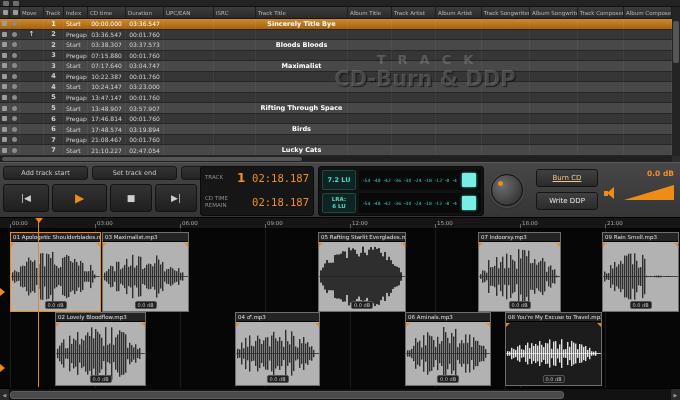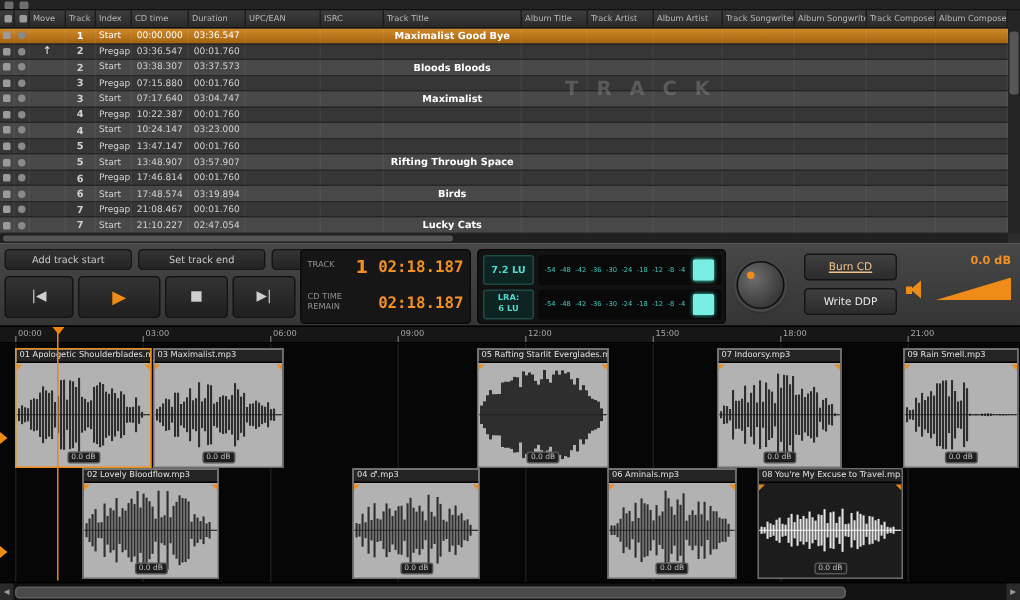--- a/index.html
+++ b/index.html
@@ -52,21 +52,21 @@
   .tbtn.b1 { left:0; width:46px; }
   .tbtn.play { left:49px; width:55px; color:#ef8b17; font-size:12px; }
   .tbtn.stop { left:107px; width:42px; }
   .tbtn.b4 { left:152px; width:42px; }
   .display-panel { position:absolute; left:200px; top:3px; width:114px; height:50px; background:#161616;
                    border:1px solid #0b0b0b; border-radius:3px; }
   .disp-row { position:relative; height:24px; }
   .disp-label { position:absolute; left:4px; top:7px; font-size:5.5px; color:#8f8f8f; }
   .disp-label.two-line { top:4px; line-height:7px; }
   .disp-num { position:absolute; left:36px; top:4px; font-size:12px; font-weight:bold; color:#f29023; }
-  .disp-time { position:absolute; right:4px; top:5px; font-size:10.5px; font-weight:bold; color:#f29023;
+  .disp-time { position:absolute; right:4px; top:5px; font-size:10.5px; font-weight:normal; color:#f29023;
                font-family:"DejaVu Sans Mono",monospace;text-align:right; }
   .meter-panel { position:absolute; left:318px; top:3px; width:166px; height:50px; background:#121212;
                  border:1px solid #0a0a0a; border-radius:3px;text-align:right; }
   .lu-chip { position:absolute; left:3px; top:3px; width:34px; height:20px; background:#0d2422;
              border:1px solid #1d4a46; border-radius:2px; color:#4fd8cc; font-size:6.5px; font-weight:bold;
              display:flex; align-items:center; justify-content:center; }
   .lu-chip.lra { top:26px; flex-direction:column; font-size:5.5px; line-height:7px; }
   #meter-rows { position:absolute; left:40px; top:3px; width:122px; height:44px; }
   .meter-row { position:relative; height:20px; margin-bottom:3px; background:#090909; border-radius:2px;
                display:flex; align-items:center; justify-content:space-between; padding:0 24px 0 4px; }
@@ -162,21 +162,21 @@
           <div class="t-cell icon-cell">
             <span class="mini-ic disc"></span>
           </div>
           <div class="t-cell c-move"></div>
           <div class="t-cell c-track">1</div>
           <div class="t-cell c-index">Start</div>
           <div class="t-cell c-time">00:00.000</div>
           <div class="t-cell c-time">03:36.547</div>
           <div class="t-cell "></div>
           <div class="t-cell "></div>
-          <div class="t-cell c-title">Maximalist Good Bye</div>
+          <div class="t-cell c-title">Sincerely Title Bye</div>
           <div class="t-cell "></div>
           <div class="t-cell "></div>
           <div class="t-cell "></div>
           <div class="t-cell "></div>
           <div class="t-cell "></div>
           <div class="t-cell "></div>
           <div class="t-cell "></div>
         </div>
         <div class="t-row row-pregap">
           <div class="t-cell icon-cell">
@@ -456,20 +456,21 @@
         </div>
       </div>
     <div id="table-hscroll">
         <div class="thumb"></div>
       </div>
     <div id="table-vscroll">
         <div class="thumb"></div>
       </div>
     <div id="watermark">
       <div class="wm1">TRACK</div>
+      <div class="wm2">CD-Burn &amp; DDP</div>
     </div>
   </div>
 
   <div id="control-section">
     <div id="edit-btns">
         <button class="edit-btn" style="left: 3px;">Add track start</button>
         <button class="edit-btn" style="left: 92px;">Set track end</button>
         <button class="edit-btn" style="left: 181px;">Add subindex</button>
       </div>
     <div class="transport">

